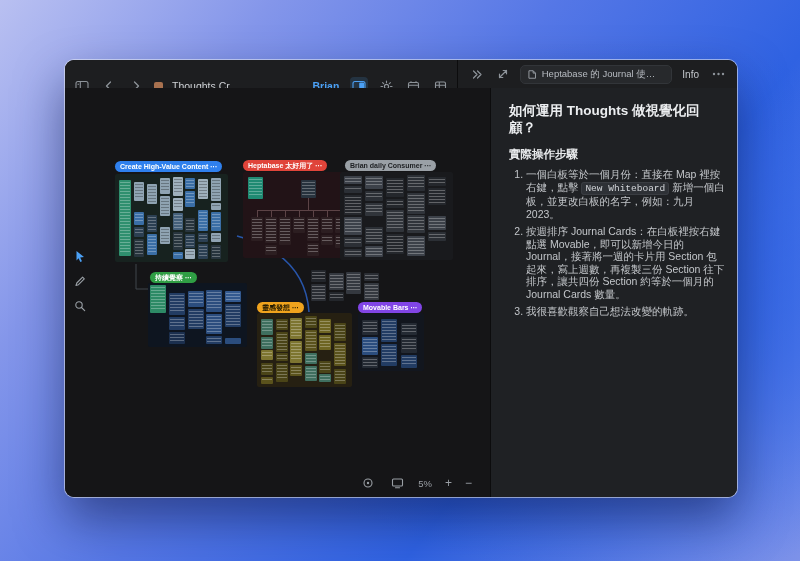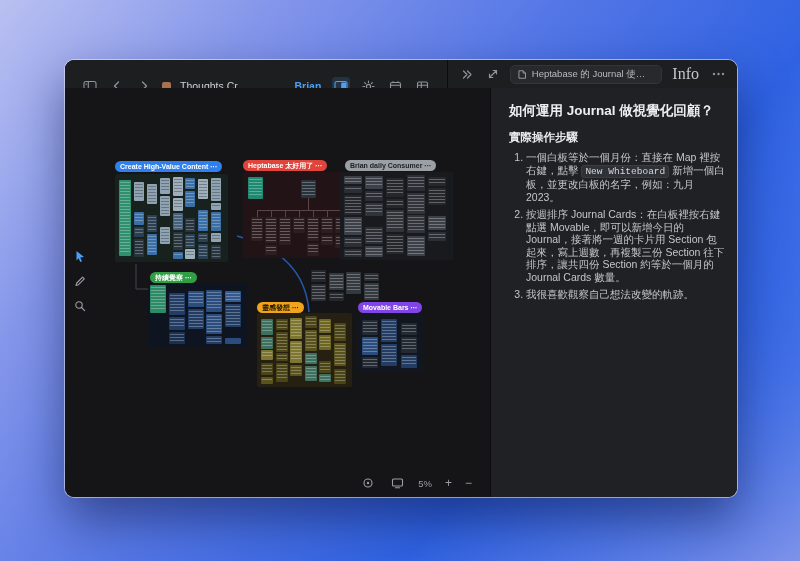--- a/index.html
+++ b/index.html
@@ -8,35 +8,35 @@
   .desktop{position:absolute;inset:0;
     background:
       radial-gradient(90% 80% at 78% 55%, rgba(37,95,230,.85) 0%, rgba(37,95,230,0) 60%),
       linear-gradient(128deg,#b9c0f1 0%,#8496ea 22%,#5577e6 45%,#2f62e2 68%,#7d92e9 100%);}
   .window{position:absolute;left:65px;top:60px;width:672px;height:437px;
     background:#1a1b1c;border-radius:9px;overflow:hidden;
     box-shadow:0 0 0 1px rgba(235,238,248,.55), 0 22px 48px rgba(8,16,60,.5);}
   
   .toolbar{position:absolute;left:0;top:0;right:0;height:28px;background:#1d1e20;
     display:flex;align-items:center;}
-  .tb-canvas{width:425px;display:flex;align-items:center;gap:9px;padding:0 16px;box-sizing:border-box;margin-top:24px;}
+  .tb-canvas{width:425px;display:flex;align-items:center;gap:9px;padding:0 8px;box-sizing:border-box;margin-top:24px;}
   .tb-panelhead{flex:1;display:flex;align-items:center;gap:8px;padding:0 10px;
     border-left:1px solid #0c0c0d;height:100%;box-sizing:border-box;}
   .tbtn{display:flex;align-items:center;justify-content:center;width:18px;height:18px;
     border-radius:4px;flex:0 0 auto;}
   .tbtn svg{display:block;}
   .win-title{font-size:10.5px;color:#cfd2d6;white-space:nowrap;overflow:hidden;max-width:120px;}
   .doc-sq{width:9px;height:9px;border-radius:2px;background:#a8714f;flex:0 0 auto;}
   .share{margin-left:auto;color:#4ba0f5;font-size:10.5px;font-weight:bold;padding:0 2px;}
   .split-active{background:rgba(75,160,245,.16);}
   .tab-pill{flex:1;display:flex;align-items:center;gap:5px;justify-content:center;
     background:#27292c;border:1px solid #323539;border-radius:5px;height:17px;
     max-width:136px;margin:0 auto;padding:0 7px;overflow:hidden;}
   .tab-pill span{font-size:9.5px;color:#b7bbc1;white-space:nowrap;overflow:hidden;text-overflow:ellipsis;}
-  .info{color:#c3c7cb;font-size:16px;padding:0 2px;font-family:Liberation Serif, serif;}
+  .info{color:#c3c7cb;font-size:10px;padding:0 2px;}
   
   .canvas{position:absolute;left:0;top:28px;width:425px;bottom:0;background:#151517;overflow:hidden;}
   #boards-layer{position:absolute;inset:0;}
   #conn{position:absolute;inset:0;pointer-events:none;}
   .pill{position:absolute;font-size:7px;font-weight:bold;line-height:8px;height:11px;
     padding:1.5px 5px 0;border-radius:6px;white-space:nowrap;box-sizing:border-box;z-index:3;}
   .board{position:absolute;border-radius:2px;z-index:2;}
   .mini{position:absolute;border-radius:1px;}
   .mini::after{content:"";position:absolute;inset:2px 1px;}
   .tx-l::after{background:repeating-linear-gradient(180deg,rgba(255,255,255,.28) 0 1px,transparent 1px 3px);}
@@ -340,21 +340,21 @@
             </svg>
         </div>
         <div class="zl">5%</div>
         <div class="zsym">+</div>
         <div class="zsym">−</div>
       </div>
     </div>
 
     <div class="panel">
       <div id="article">
-          <h1>如何運用 Journal 做視覺化回顧？</h1>
+          <h1>如何運用 Thoughts 做視覺化回顧？</h1>
           <h2>實際操作步驟</h2>
           <ol>
             <li>一個白板等於一個月份：直接在 Map 裡按右鍵，點擊 <code>New Whiteboard</code> 新增一個白板，並更改白板的名字，例如：九月 2023。</li>
             <li>按週排序 Journal Cards：在白板裡按右鍵點選 Movable，即可以新增今日的 Journal，接著將一週的卡片用 Section 包起來，寫上週數，再複製三份 Section 往下排序，讓共四份 Section 約等於一個月的 Journal Cards 數量。</li>
             <li>我很喜歡觀察自己想法改變的軌跡。</li>
           </ol>
         </div>
     </div>
 
   </div>

